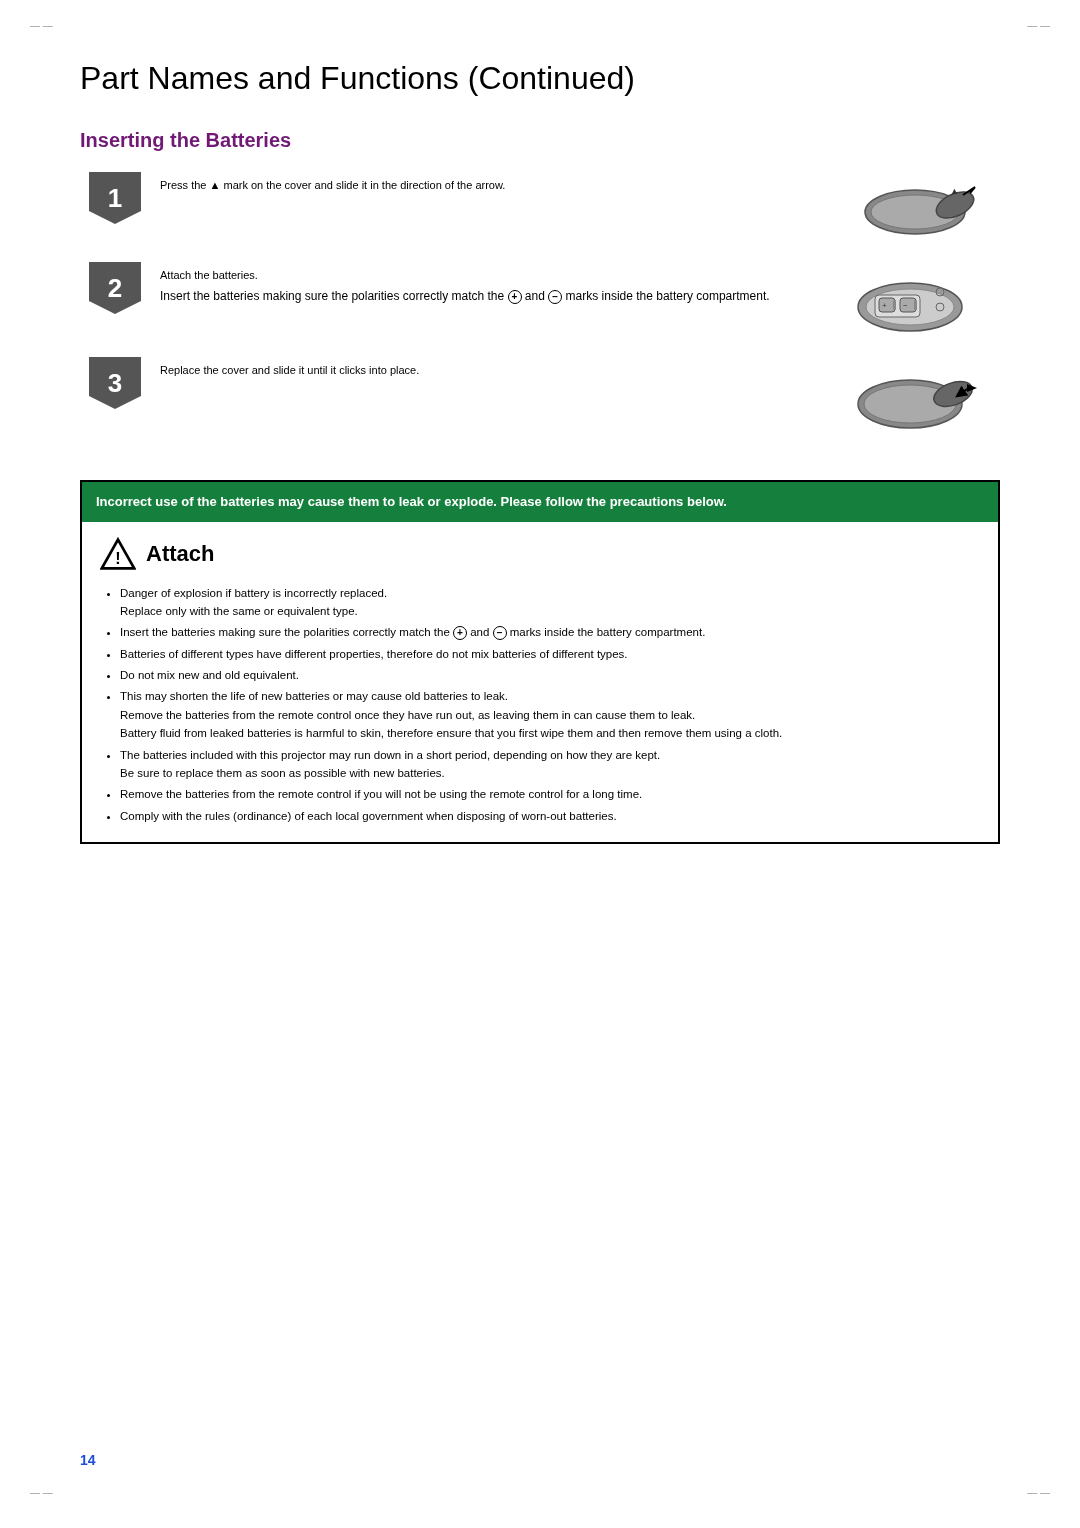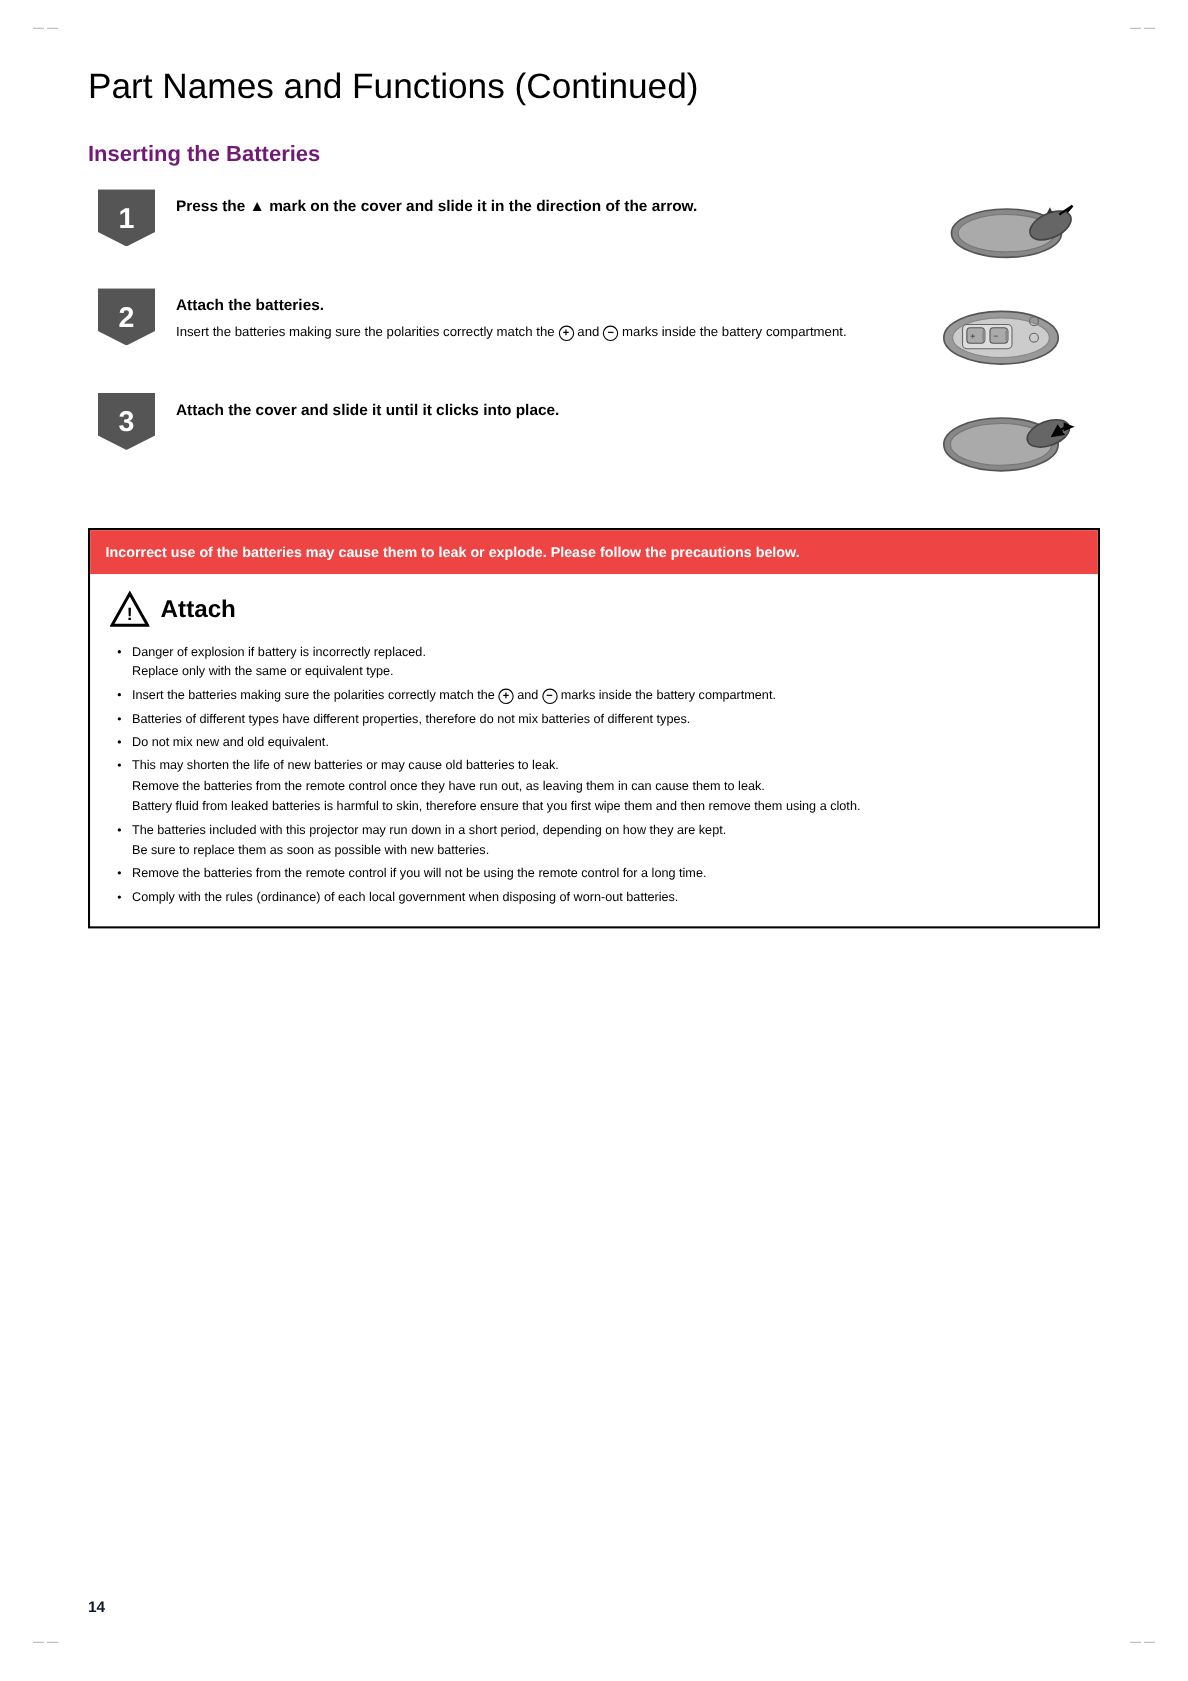--- a/index.html
+++ b/index.html
@@ -82,22 +82,22 @@
       flex-shrink: 0;
     }
 
     .step-content {
       flex: 1;
       padding-top: 6px;
       padding-left: 10px;
     }
 
     .step-main-text {
-      font-size: 14px;
-      font-weight: bold;
+      font-size: 11px;
+      font-weight: normal;
       margin-bottom: 4px;
       line-height: 1.4;
     }
 
     .step-sub-text {
       font-size: 12px;
       line-height: 1.5;
       color: #000;
       margin-top: 4px;
     }
@@ -111,21 +111,21 @@
       margin-left: 20px;
     }
 
     
     .warning-box {
       border: 2px solid #000000;
       margin-bottom: 0px;
     }
 
     .warning-header {
-      background: #ef4444;
+      background: #15803d;
       color: #ffffff;
       padding: 10px 14px;
       font-size: 13px;
       font-weight: bold;
       line-height: 1.5;
     }
 
     .caution-body {
       background: #ffffff;
       border: none;
@@ -162,21 +162,21 @@
     .caution-list li {
       margin-bottom: 3px;
     }
 
     .page-number {
       position: absolute;
       bottom: 60px;
       left: 80px;
       font-size: 14px;
       font-weight: bold;
-      color: #0f172a;
+      color: #1d4ed8;
     }
 
     
     .sym-plus {
       display: inline-flex;
       align-items: center;
       justify-content: center;
       border: 1px solid #000;
       border-radius: 50%;
       width: 14px;
@@ -275,21 +275,21 @@
           </g>
         </svg>
       </div>
     </div>
 
     <div class="step-row">
       <div class="step-number-col">
         <div class="step-badge">3</div>
       </div>
       <div class="step-content">
-        <div class="step-main-text">Attach the cover and slide it until it clicks into place.</div>
+        <div class="step-main-text">Replace the cover and slide it until it clicks into place.</div>
       </div>
       <div class="step-image">
 
         <svg width="160" height="85" viewBox="0 0 160 85">
           <g transform="translate(10,5)">
 
             <ellipse cx="65" cy="42" rx="52" ry="24" fill="#888" stroke="#555" stroke-width="1.5"></ellipse>
             <ellipse cx="65" cy="42" rx="46" ry="19" fill="#aaa" stroke="#777" stroke-width="1"></ellipse>
 
             <ellipse cx="108" cy="32" rx="20" ry="11" fill="#666" stroke="#444" stroke-width="1.5" transform="rotate(-20, 108, 32)"></ellipse>

